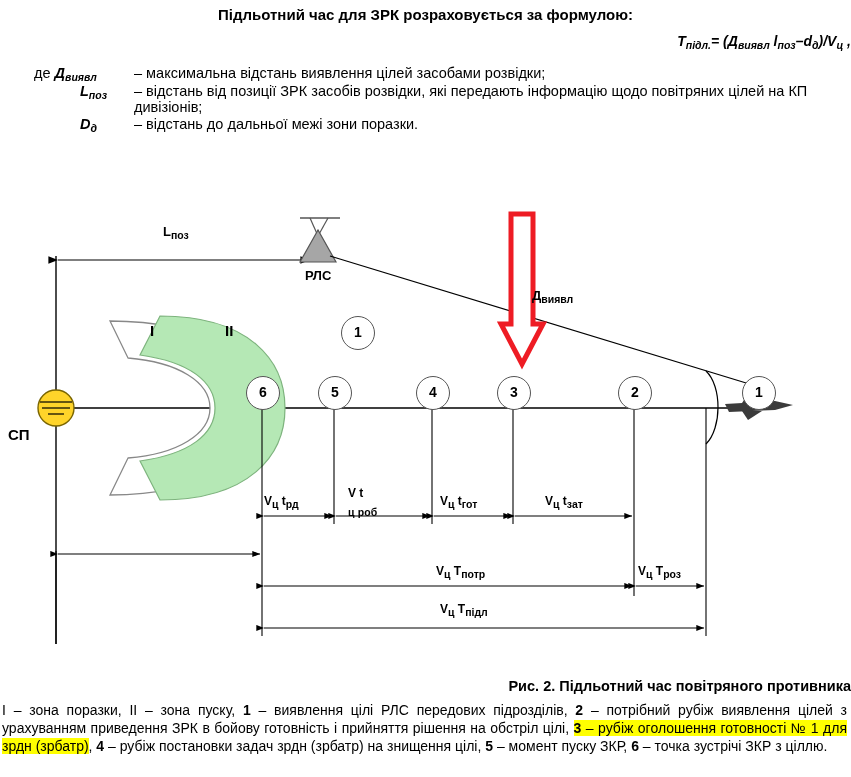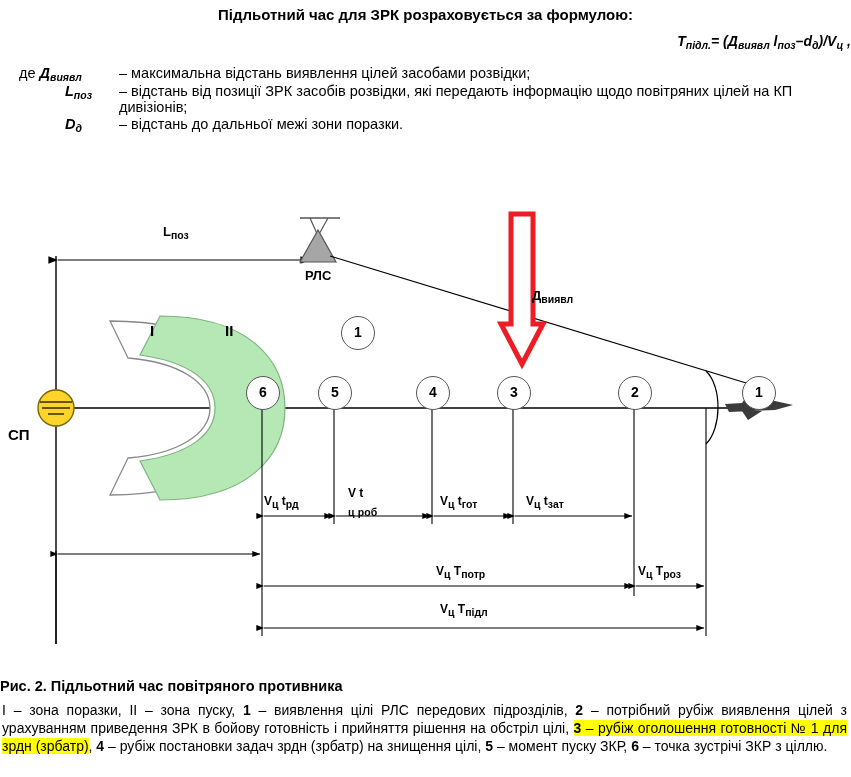--- a/index.html
+++ b/index.html
@@ -28,21 +28,21 @@
     margin-top: 6px;
   }
   .formula {
     text-align: right;
     font-size: 14px;
     font-weight: bold;
     font-style: italic;
     margin-top: 10px;
   }
   .legend {
-    margin: 14px 0 0 1px;
+    margin: 14px 0 0 16px;
     padding: 0 2px 0 18px;
     font-size: 14.5px;
   }
   .legend-row {
     display: flex;
     align-items: flex-start;
     margin-bottom: 1px;
   }
   .legend-term {
     width: 100px;
@@ -90,21 +90,21 @@
     text-align: center;
     line-height: 31px;
     color: #000;
   }
   
   .caption {
     position: absolute;
     top: 672px;
     left: 0;
     width: 851px;
-    text-align: left;
+    text-align: right;
     font-size: 14.5px;
     font-weight: bold;
   }
   .footnote {
     position: absolute;
     top: 696px;
     left: 2px;
     width: 845px;
     font-size: 14px;
     line-height: 1.28;
@@ -228,21 +228,21 @@
     <div class="dlabel small" style="left:264px; top:298px;">
       <span>V</span><span class="sub">ц</span><span> t</span><span class="sub">рд</span>
     </div>
     <div class="dlabel small" style="left:348px; top:290px;">V t</div>
     <div class="dlabel small" style="left:348px; top:306px;">
       <span class="sub">ц</span>&nbsp;<span class="sub">роб</span>
     </div>
     <div class="dlabel small" style="left:440px; top:298px;">
       <span>V</span><span class="sub">ц</span><span> t</span><span class="sub">гот</span>
     </div>
-    <div class="dlabel small" style="left:526px; top:298px;">
+    <div class="dlabel small" style="left:545px; top:298px;">
       <span>V</span><span class="sub">ц</span><span> t</span><span class="sub">зат</span>
     </div>
     <div class="dlabel small" style="left:436px; top:368px;">
       <span>V</span><span class="sub">ц</span><span> T</span><span class="sub">потр</span>
     </div>
     <div class="dlabel small" style="left:638px; top:368px;">
       <span>V</span><span class="sub">ц</span><span> T</span><span class="sub">роз</span>
     </div>
     <div class="dlabel small" style="left:440px; top:406px;">
       <span>V</span><span class="sub">ц</span><span> T</span><span class="sub">підл</span>

